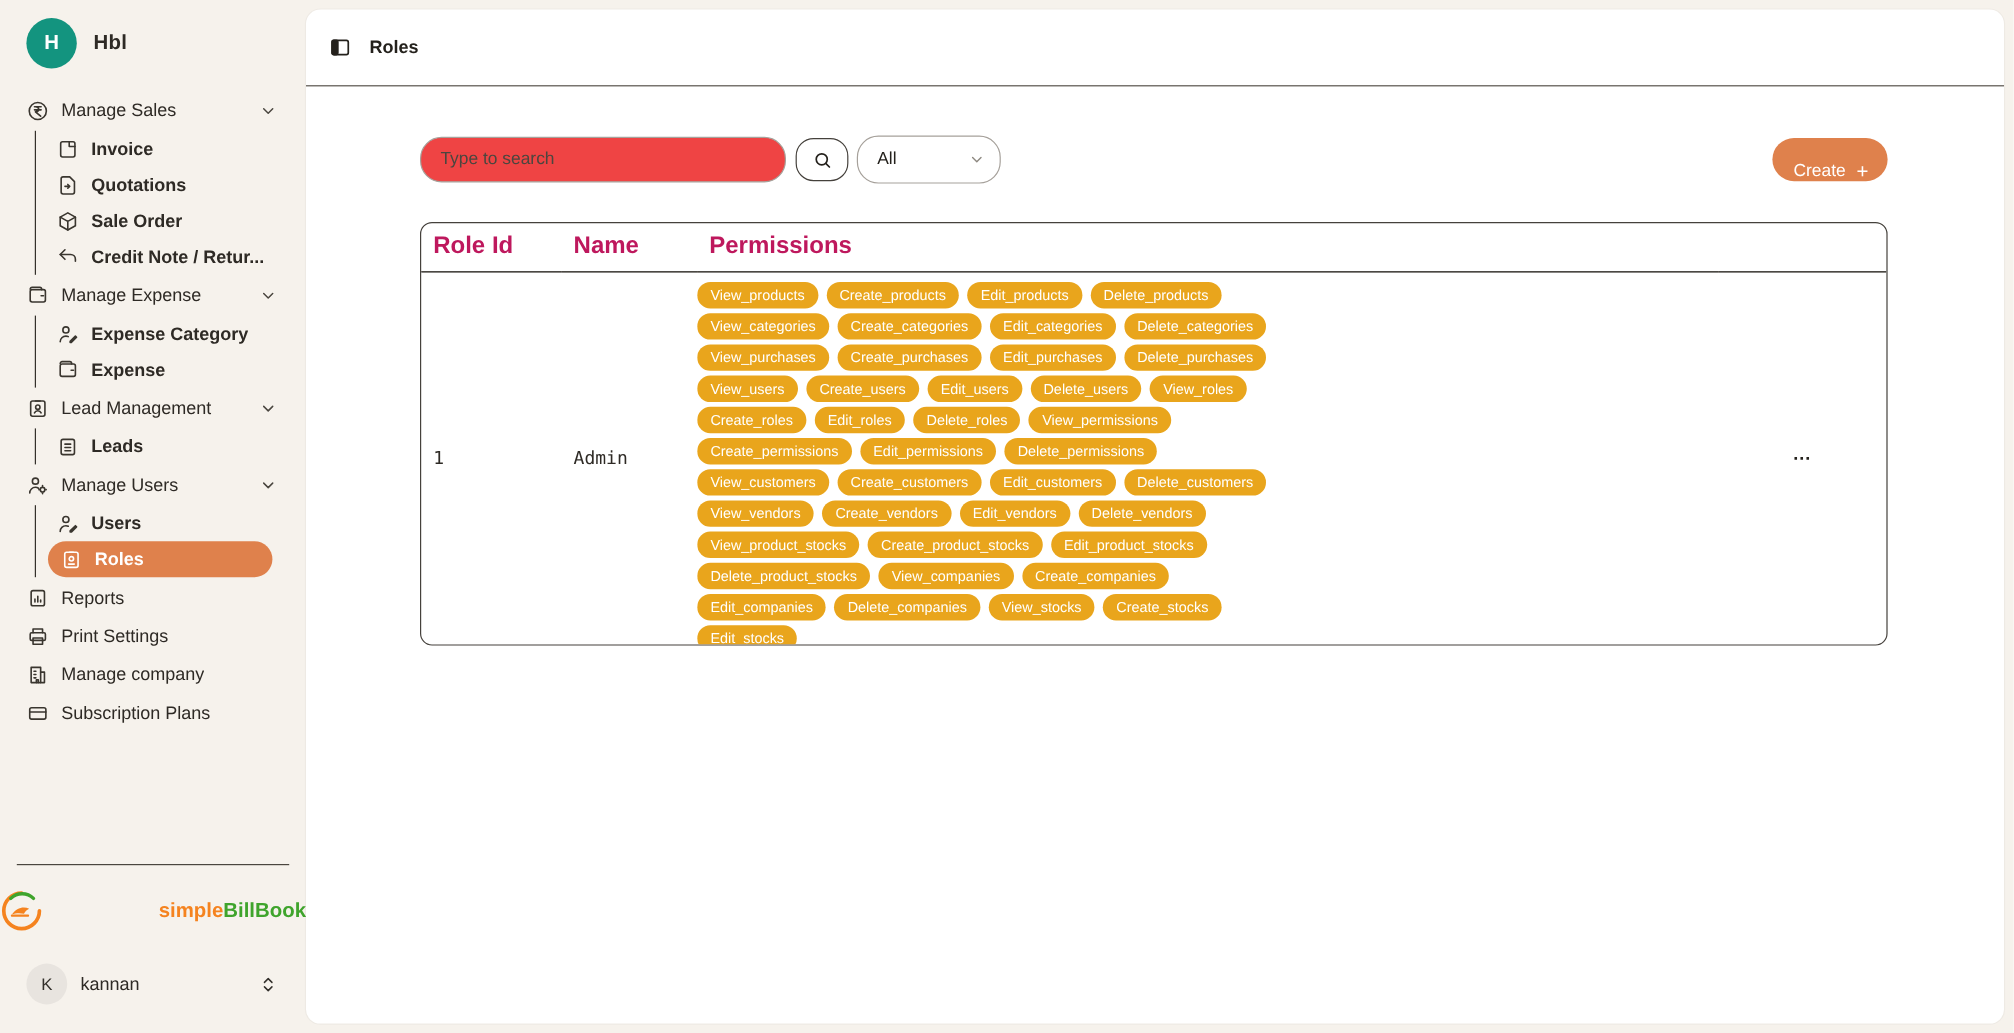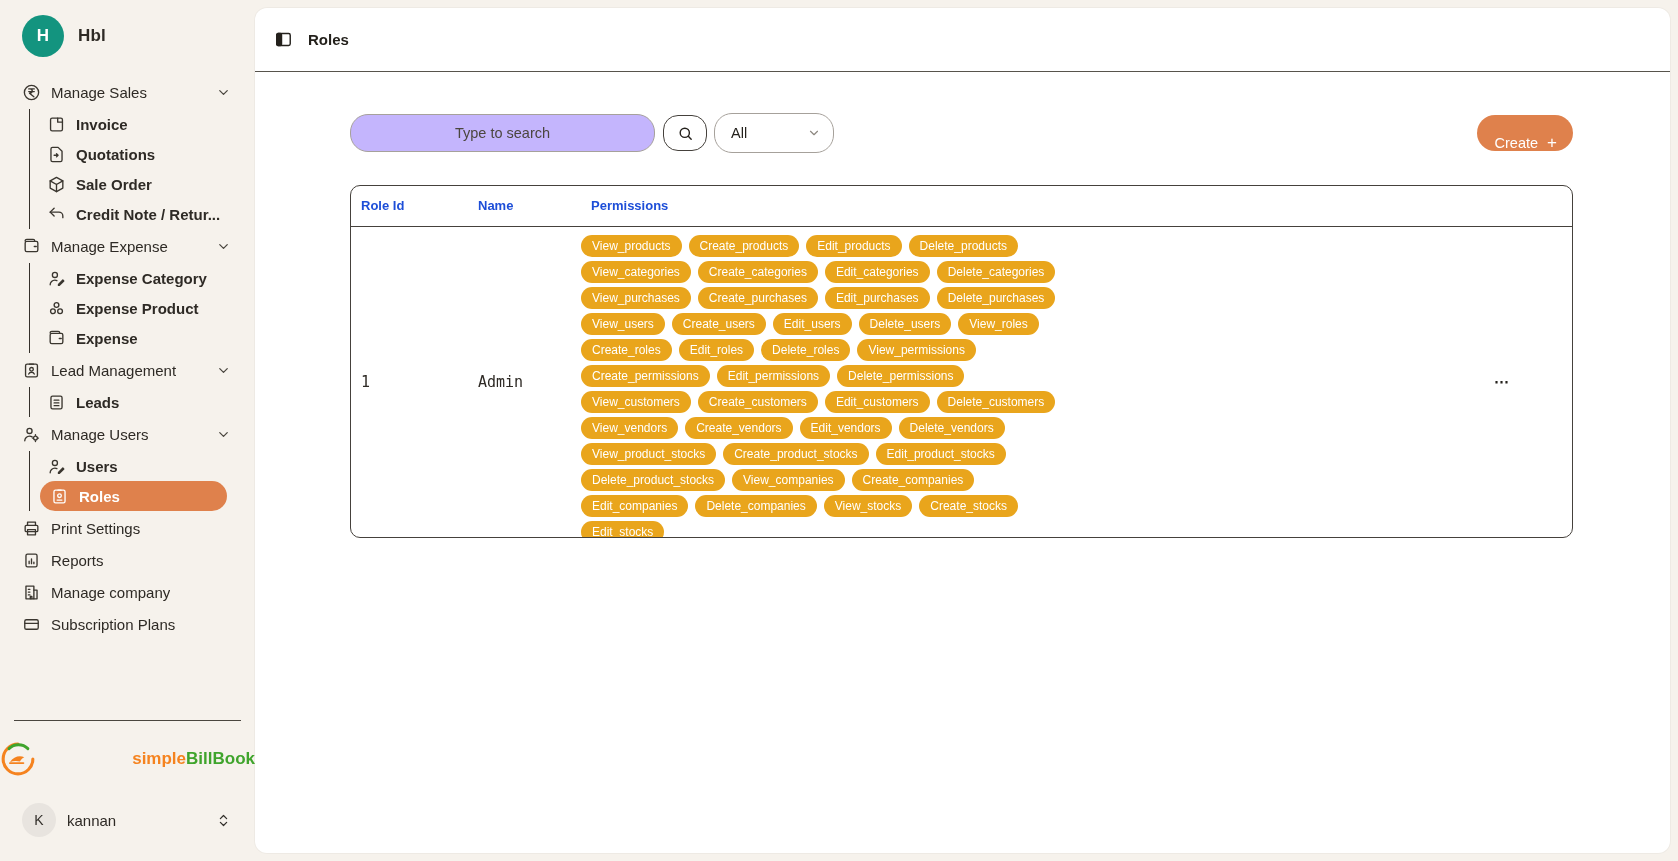--- a/index.html
+++ b/index.html
@@ -75,21 +75,21 @@
     border-bottom:1px solid #57534c;
   }
   .panel-toggle{background:none; border:none; cursor:pointer; color:#24211c; padding:0;}
   .page-title{font-size:15px; font-weight:600; color:#24211c;}
 
   .content{padding:41px 97px 0 95px;}
   .toolbar{display:flex; align-items:center;}
   .search-input{
     width:305px; height:36px; border:1px solid var(--border-light); border-radius:18px;
     padding:18px 16px; font-size:14.5px; font-family:"Liberation Sans", sans-serif;
-    color:var(--text); background:#c4b5fd; outline:none;text-align:center;
+    color:var(--text); background:#ef4444; outline:none;
   }
   .search-input::placeholder{color:#4b463f; opacity:1;}
   .search-btn{
     width:44px; height:36px; margin-left:8px; border:1.5px solid var(--border-dark);
     border-radius:15px; background:#fff; cursor:pointer;
     display:flex; align-items:center; justify-content:center; color:#24211c;
   }
   .filter-select{
     width:120px; height:40px; margin-left:7px; border:1px solid var(--border-light);
     border-radius:18px; background:#fff; cursor:pointer;
@@ -105,21 +105,21 @@
   }
   .create-btn .plus{font-size:17px; line-height:1;}
 
   
   .table-wrap{
     margin-top:32px; border:1px solid var(--border-dark); border-radius:10px;
     overflow:hidden; background:#fff;
   }
   table.roles{width:100%; border-collapse:collapse;}
   table.roles th{
-    text-align:left; font-size:13px; font-weight:600; color:#1d4ed8;
+    text-align:left; font-size:20px; font-weight:600; color:#be185d;
     height:40px; padding:0 0 0 10px; border-bottom:1px solid var(--border-dark);
   }
   table.roles td{vertical-align:middle; font-size:15px;}
   .cell-mono{font-family:"DejaVu Sans Mono", monospace; padding-left:10px;}
   td.perm-cell{vertical-align:top; padding-top:8px;}
   .badges{
     display:flex; flex-wrap:wrap; gap:4px 7px; width:490px; height:302px; overflow:hidden;
     align-content:flex-start;
   }
   .badge{
@@ -217,30 +217,20 @@
               <circle cx="10" cy="7.5" r="3.2"></circle>
               <path d="M4 20c0-3.3 2.7-6 6-6 .9 0 1.8.2 2.5.6"></path>
               <path d="M14.5 19.5 20 14l1.2 1.2-5.5 5.5h-1.2z"></path>
             </svg>
         </span>
         <span class="lbl">Expense Category</span>
       </li>
       <li class="menu-row">
         <span class="mi">
           <svg width="19" height="19" viewBox="0 0 24 24" fill="none" stroke="currentColor" stroke-width="1.7" stroke-linecap="round" stroke-linejoin="round">
-              <circle cx="12" cy="7.5" r="3"></circle>
-              <circle cx="7.5" cy="15.5" r="3"></circle>
-              <circle cx="16.5" cy="15.5" r="3"></circle>
-            </svg>
-        </span>
-        <span class="lbl">Expense Product</span>
-      </li>
-      <li class="menu-row">
-        <span class="mi">
-          <svg width="19" height="19" viewBox="0 0 24 24" fill="none" stroke="currentColor" stroke-width="1.7" stroke-linecap="round" stroke-linejoin="round">
               <rect x="4" y="5.5" width="16" height="13" rx="2"></rect>
               <path d="M16 5.5V4.8a1.8 1.8 0 0 0-1.8-1.8H6a2 2 0 0 0-2 2"></path>
               <path d="M15.5 12h2.5"></path>
             </svg>
         </span>
         <span class="lbl">Expense</span>
       </li>
     </ul>
 
     <div class="menu-row">
@@ -307,35 +297,35 @@
               <path d="M9 16.5h6"></path>
             </svg>
         </span>
         <span class="lbl">Roles</span>
       </li>
     </ul>
 
     <div class="menu-row">
       <span class="mi">
         <svg width="19" height="19" viewBox="0 0 24 24" fill="none" stroke="currentColor" stroke-width="1.7" stroke-linecap="round" stroke-linejoin="round">
+            <rect x="5" y="4" width="14" height="16" rx="2"></rect>
+            <path d="M9 16v-3M12 16v-6M15 16v-2"></path>
+          </svg>
+      </span>
+      <span class="lbl">Reports</span>
+    </div>
+    <div class="menu-row">
+      <span class="mi">
+        <svg width="19" height="19" viewBox="0 0 24 24" fill="none" stroke="currentColor" stroke-width="1.7" stroke-linecap="round" stroke-linejoin="round">
             <path d="M7 8V4h10v4"></path>
             <rect x="4" y="8" width="16" height="8" rx="1.5"></rect>
             <rect x="7" y="13.5" width="10" height="6.5"></rect>
           </svg>
       </span>
       <span class="lbl">Print Settings</span>
-    </div>
-    <div class="menu-row">
-      <span class="mi">
-        <svg width="19" height="19" viewBox="0 0 24 24" fill="none" stroke="currentColor" stroke-width="1.7" stroke-linecap="round" stroke-linejoin="round">
-            <rect x="5" y="4" width="14" height="16" rx="2"></rect>
-            <path d="M9 16v-3M12 16v-6M15 16v-2"></path>
-          </svg>
-      </span>
-      <span class="lbl">Reports</span>
     </div>
     <div class="menu-row">
       <span class="mi">
         <svg width="19" height="19" viewBox="0 0 24 24" fill="none" stroke="currentColor" stroke-width="1.7" stroke-linecap="round" stroke-linejoin="round">
             <rect x="5" y="4" width="10" height="16"></rect>
             <path d="M15 9h4v11h-4M8 8h2M8 11.5h2M8 15h2M10.5 20v-3h2v3"></path>
           </svg>
       </span>
       <span class="lbl">Manage company</span>
     </div>

